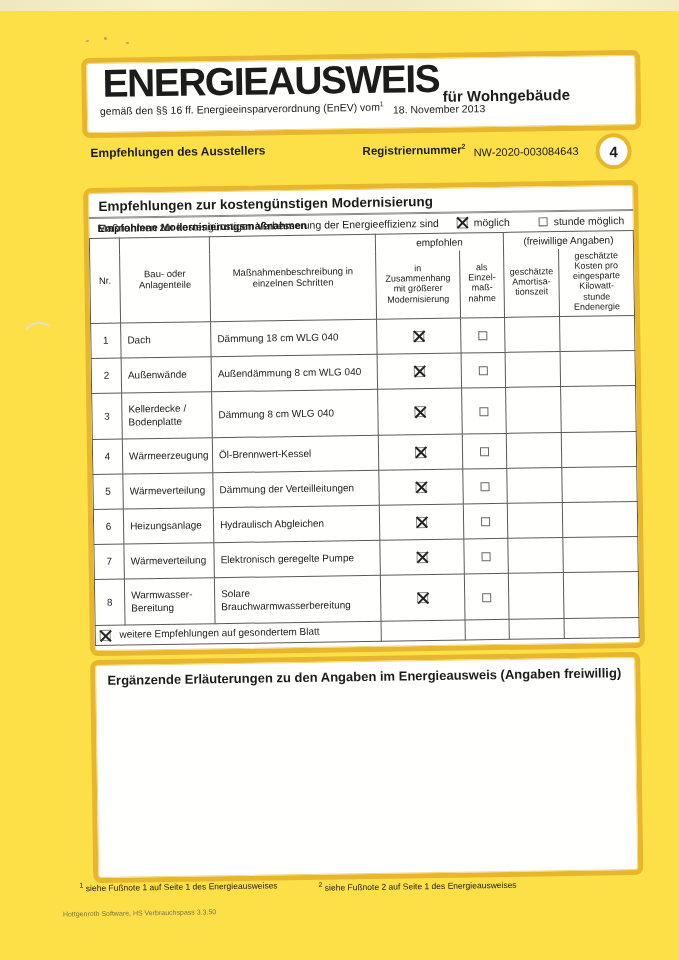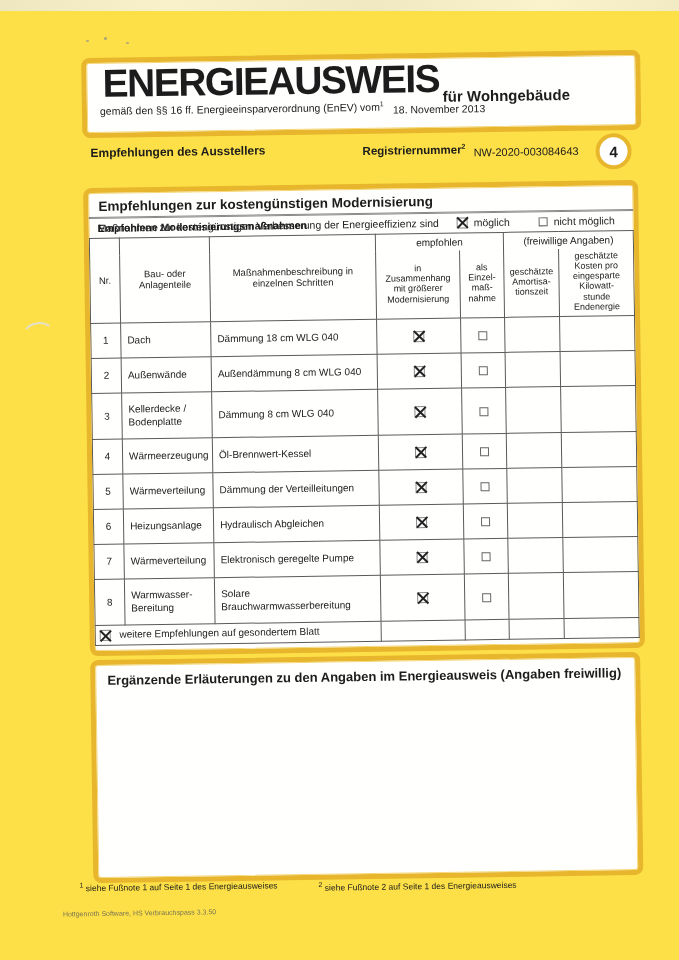--- a/index.html
+++ b/index.html
@@ -110,21 +110,21 @@
       <div class="sec-title">Empfehlungen zur kostengünstigen Modernisierung</div>
       <div class="rule"></div>
       <div class="measures-row">
         <span class="stmt">Maßnahmen zur kostengünstigen Verbesserung der Energieeffizienz sind</span>
         <span class="opt opt1">
           <span class="bx xm checked"></span>
           <span>möglich</span>
         </span>
         <span class="opt opt2">
           <span class="bx sq"></span>
-          <span>nicht möglich</span>
+          <span>stunde möglich</span>
         </span>
       </div>
       <div class="rule"></div>
       <div class="table-caption">Empfohlene Modernisierungsmaßnahmen</div>
 
       <table>
         <colgroup>
           <col style="width:30px">
             <col style="width:90px">
             <col style="width:166px">

